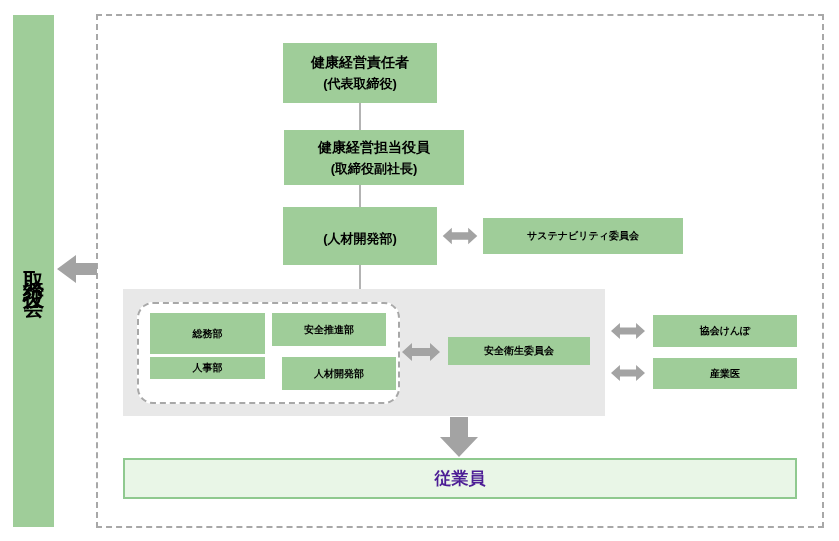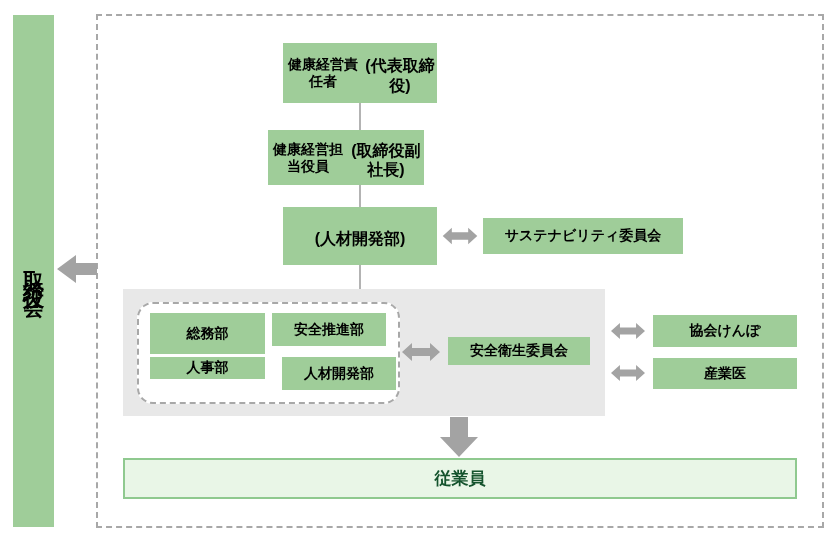--- a/index.html
+++ b/index.html
@@ -16,35 +16,35 @@
   body{font-family:"Liberation Sans","DejaVu Sans",sans-serif;color:var(--ink);}
   .stage{position:relative;width:839px;height:541px;background:#fff;overflow:hidden;}
 
   .sidebar{position:absolute;left:13px;top:15px;width:41px;height:512px;background:var(--green);
     display:flex;align-items:center;justify-content:center;}
   .sidebar-label{writing-mode:vertical-rl;text-orientation:upright;font-weight:700;font-size:21px;
     letter-spacing:9px;color:#000;}
 
   .frame{position:absolute;left:96px;top:14px;width:724px;height:510px;border:2px dashed var(--dash);}
 
-  .gbox{position:absolute;background:var(--green);display:flex;flex-direction:row;
+  .gbox{position:absolute;background:var(--green);display:flex;flex-direction:column;
     align-items:center;justify-content:center;text-align:center;font-weight:700;color:#000;}
   .gbox .t{font-size:14px;line-height:1.2;}
-  .gbox .s{font-size:16px;line-height:1.2;margin-top:5px;}
-  .gbox .one{font-size:14px;}
+  .gbox .s{font-size:13px;line-height:1.2;margin-top:5px;}
+  .gbox .one{font-size:10px;}
 
   .vline{position:absolute;width:2px;background:var(--line);}
 
   .panel{position:absolute;left:123px;top:289px;width:482px;height:127px;background:var(--gray-panel);}
   .dash-group{position:absolute;left:137px;top:302px;width:263px;height:102px;background:#fff;
     border:2px dashed var(--dash);border-radius:16px;box-sizing:border-box;}
 
   .emp{position:absolute;left:123px;top:458px;width:674px;height:41px;background:var(--emp-fill);
     border:2px solid var(--emp-border);box-sizing:border-box;display:flex;align-items:center;
-    justify-content:center;font-weight:700;font-size:17px;color:#14532d;}
+    justify-content:center;font-weight:700;font-size:17px;color:#4c1d95;}
 
   .arrow{position:absolute;}
 </style>
 </head>
 <body>
 
 <div class="stage">
 
   <div class="sidebar">
     <span class="sidebar-label">取締役会</span>
@@ -55,21 +55,21 @@
   <svg class="arrow" style="left:57px;top:255px" width="40" height="28" viewBox="0 0 40 28">
     <polygon points="0,14 19,0 19,8 40,8 40,20 19,20 19,28" fill="#a3a3a3"></polygon>
   </svg>
 
   <div class="gbox" style="left:283px;top:43px;width:154px;height:60px">
     <div class="t">健康経営責任者</div>
     <div class="s">(代表取締役)</div>
   </div>
   <div class="vline" style="left:359px;top:103px;height:27px"></div>
 
-  <div class="gbox" style="left:268px;top:130px;width:156px;height:55px">
+  <div class="gbox" style="left:284px;top:130px;width:180px;height:55px">
     <div class="t">健康経営担当役員</div>
     <div class="s">(取締役副社長)</div>
   </div>
   <div class="vline" style="left:359px;top:185px;height:22px"></div>
 
   <div class="gbox" style="left:283px;top:207px;width:154px;height:58px">
     <div class="s">(人材開発部)</div>
   </div>
   <div class="vline" style="left:359px;top:265px;height:24px"></div>
 

